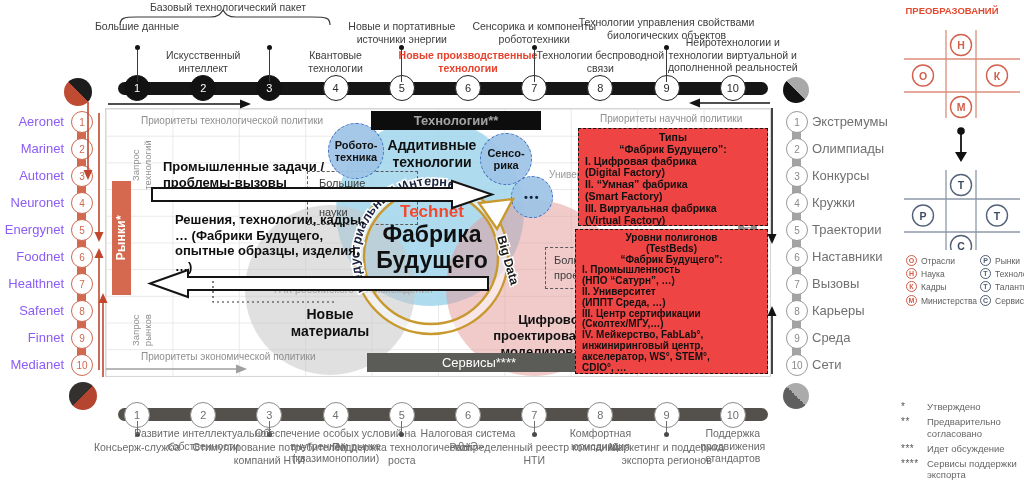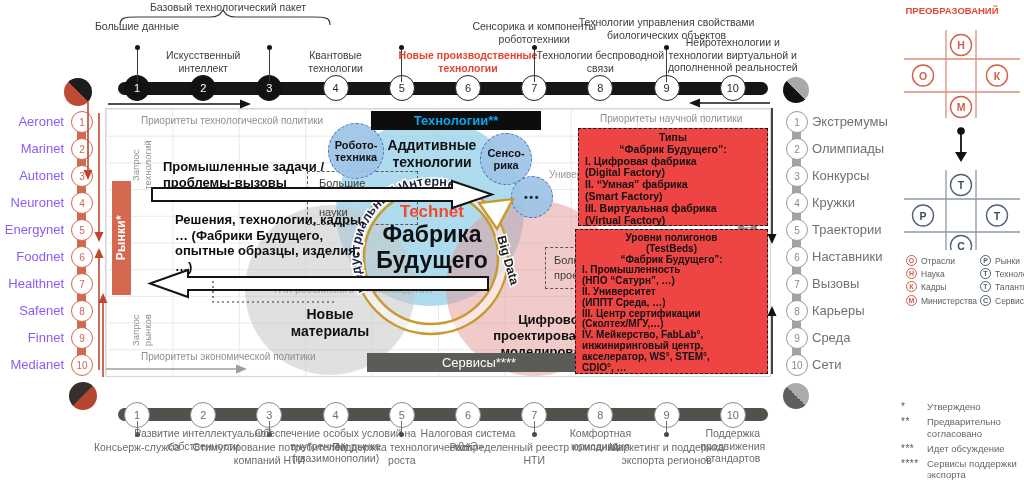--- a/index.html
+++ b/index.html
@@ -135,21 +135,21 @@
   </text>
   <text transform="translate(497,237) rotate(74)" style="font-size:12.5px;font-weight:bold;fill:#1c1c1c;paint-order:stroke;stroke:#ffffff;stroke-width:3px">Big Data</text>
 </svg>
 
 <div class="centertext" style="left:352px;top:137px;width:160px;font-size:14px;line-height:1.22">Аддитивные технологии</div>
 <div class="centertext" style="left:352px;top:202px;width:160px;font-size:17px;color:#f4482e">Technet</div>
 <div class="centertext" style="left:342px;top:222px;width:180px;font-size:23px;line-height:1.12">Фабрика Будущего</div>
 <div class="centertext" style="left:282px;top:306px;width:96px;font-size:14px;line-height:1.22">Новые материалы</div>
 <div class="centertext" style="left:490px;top:312px;width:124px;font-size:13px;line-height:1.22">Цифровое проектирование и моделирование</div>
 
-<div class="abs" style="left:371px;top:111px;width:170px;height:19px;background:#0d0d0d;color:#0ea5e9;font-weight:bold;font-size:13px;text-align:center;line-height:19px">Технологии**</div>
+<div class="abs" style="left:371px;top:111px;width:170px;height:19px;background:#0d0d0d;color:#a3a3a3;font-weight:bold;font-size:13px;text-align:center;line-height:19px">Технологии**</div>
 <div class="abs" style="left:367px;top:353px;width:224px;height:19px;background:#5b5b58;color:#fff;font-size:13px;text-align:center;line-height:19px">Сервисы****</div>
 <div class="barbox" style="left:112px;top:181px;width:19px;height:114px;background:#d4694f">
     <div class="vin">Рынки*</div>
   </div>
 <div class="barbox" style="left:738px;top:188px;width:19px;height:112px;background:#909090">
     <div class="vin">Таланты***</div>
   </div>
 
 <div class="abs" style="left:163px;top:159px;width:205px;font-size:13px;font-weight:bold;line-height:1.2;color:#0e0e0e">Промышленные задачи / проблемы-вызовы</div>
 <div class="abs" style="left:175px;top:212px;width:190px;font-size:13px;font-weight:bold;line-height:1.2;color:#0e0e0e">Решения, технологии, кадры, … (Фабрики Будущего, опытные образцы, изделия, …)</div>
@@ -277,20 +277,21 @@
     <div class="node tnodeTop filled" style="left: 190.2px; top: 75px;">2</div>
     <div class="axis-label" style="left: 148.2px; top: 49px; width: 110px;">Искусственный интеллект</div>
     <div class="node tnodeTop filled" style="left: 256.4px; top: 75px;">3</div>
     <div class="stem" style="left: 268.9px; top: 50px; height: 32px;"></div>
     <div class="stemdot" style="left: 266.9px; top: 45px;"></div>
     <div class="node tnodeTop" style="left: 322.6px; top: 75px;">4</div>
     <div class="axis-label" style="left: 287.6px; top: 49px; width: 96px;">Квантовые технологии</div>
     <div class="node tnodeTop" style="left: 388.8px; top: 75px;">5</div>
     <div class="stem" style="left: 401.3px; top: 50px; height: 32px;"></div>
     <div class="stemdot" style="left: 399.3px; top: 45px;"></div>
+    <div class="axis-label" style="left: 326.8px; top: 20px; width: 150px;">Новые и портативные источники энергии</div>
     <div class="node tnodeTop" style="left: 455px; top: 75px;">6</div>
     <div class="axis-label red" style="left: 383px; top: 49px; width: 170px;">Новые производственные технологии</div>
     <div class="node tnodeTop" style="left: 521.2px; top: 75px;">7</div>
     <div class="stem" style="left: 533.7px; top: 50px; height: 32px;"></div>
     <div class="stemdot" style="left: 531.7px; top: 45px;"></div>
     <div class="axis-label" style="left: 449.2px; top: 20px; width: 170px;">Сенсорика и компоненты робототехники</div>
     <div class="node tnodeTop" style="left: 587.4px; top: 75px;">8</div>
     <div class="axis-label" style="left: 535.4px; top: 49px; width: 130px;">Технологии беспроводной связи</div>
     <div class="node tnodeTop" style="left: 653.6px; top: 75px;">9</div>
     <div class="stem" style="left: 666.1px; top: 50px; height: 32px;"></div>

